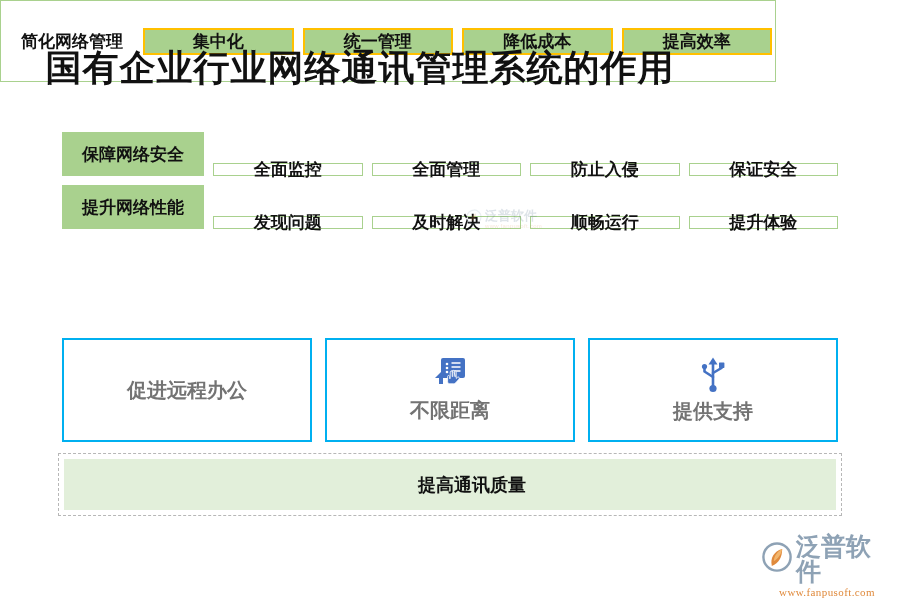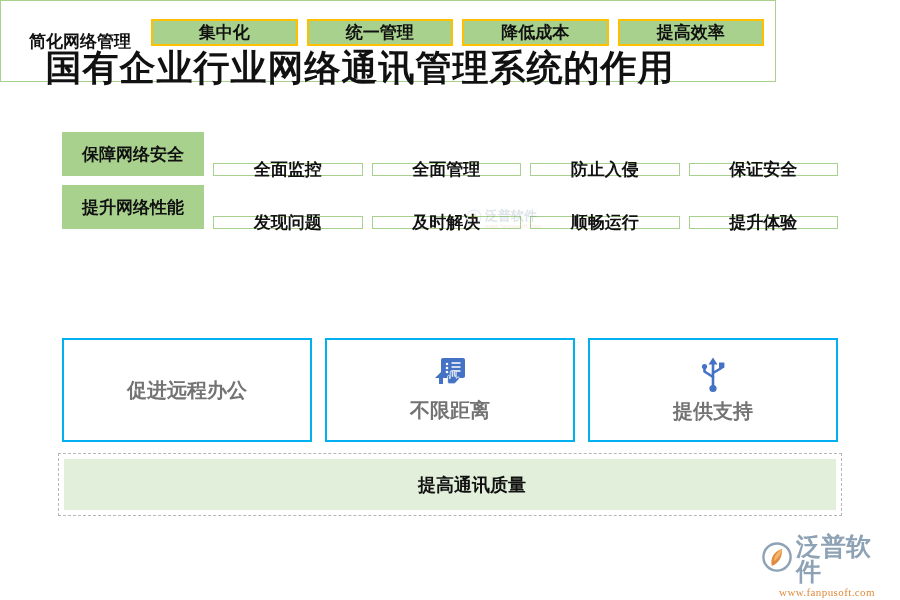--- a/index.html
+++ b/index.html
@@ -86,36 +86,36 @@
   .row-c {
     left: 62px;
     top: 240px;
     width: 776px;
     height: 82px;
     border: 1.5px solid #a9d18e;
     background: #ffffff;
     box-sizing: border-box;
     display: flex;
     align-items: center;
-    padding: 8px;
+    padding: 0;
   }
   .row-c .inner-label {
     width: 142px;
     flex: 0 0 142px;
     text-align: center;
     font-size: 17px;
     font-weight: bold;
     color: #111111;
   }
   .row-c .green-cells {
     flex: 1 1 auto;
     display: flex;
     gap: 9px;
     height: 45px;
-    align-items: flex-start;
+    align-items: center;
     padding-right: 3px;
   }
   .green-cell {
     flex: 1 1 0;
     background: #a9d18e;
     border: 2px solid #ffc000;
     color: #111111;
     font-size: 17px;
     font-weight: bold;
     display: flex;

